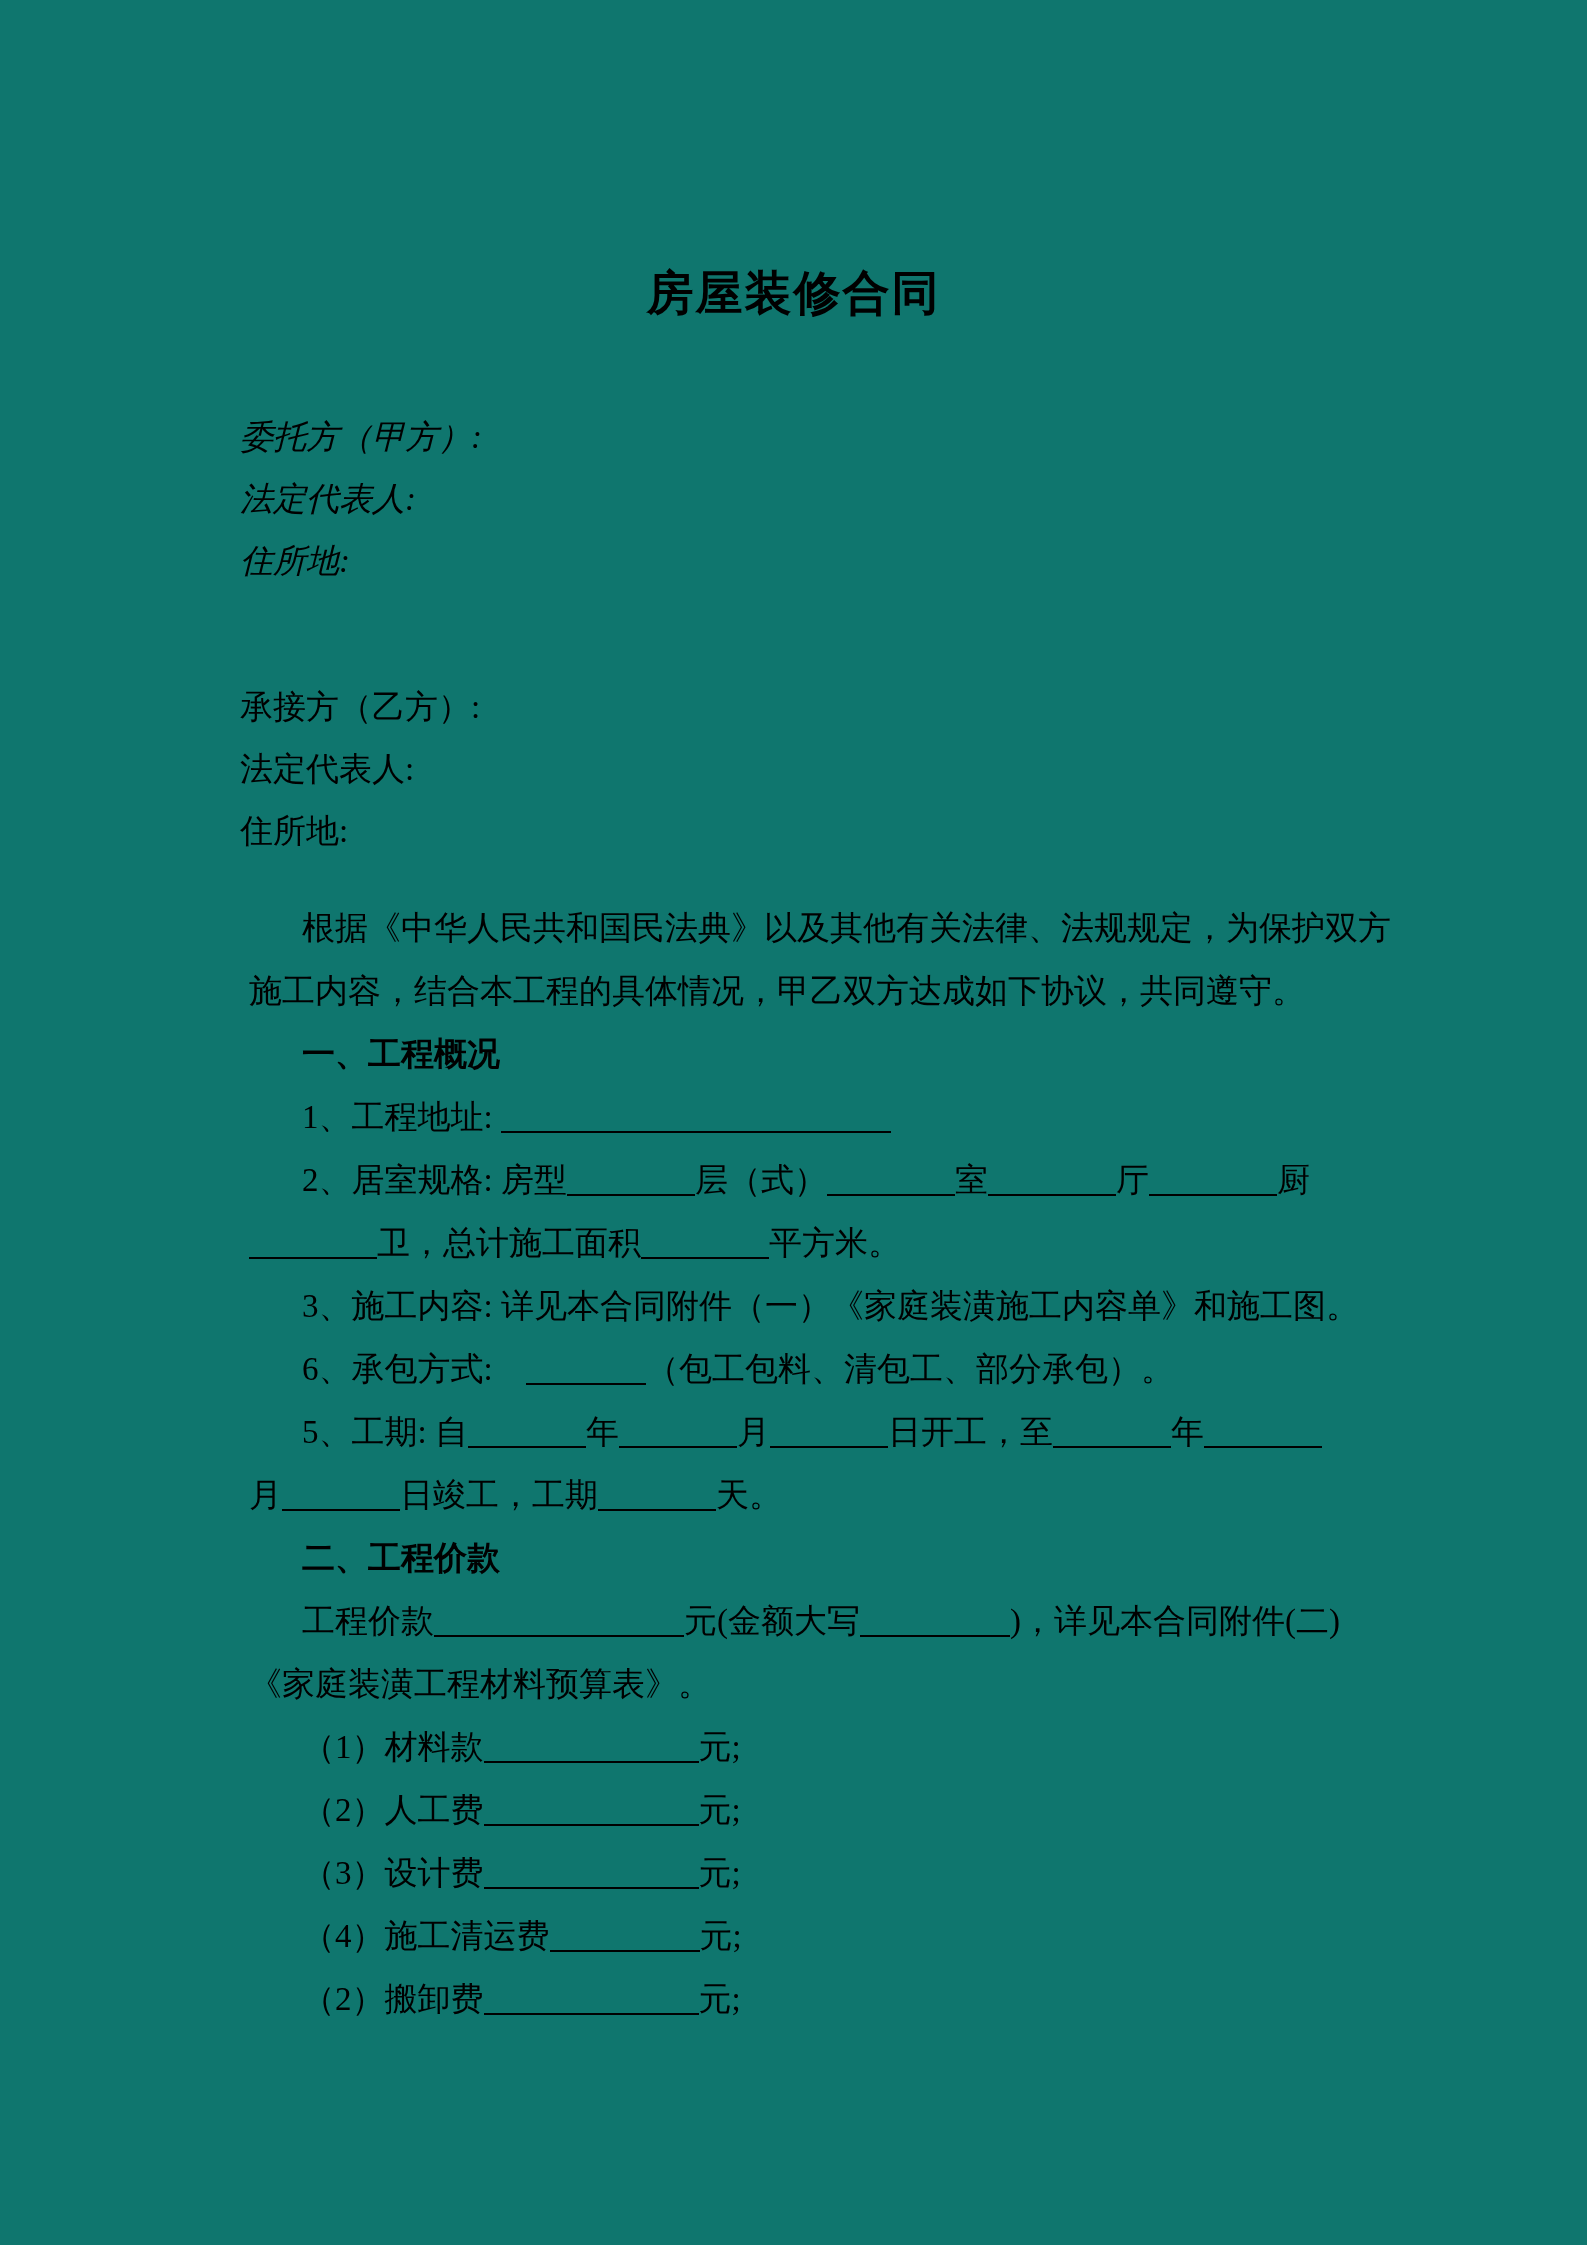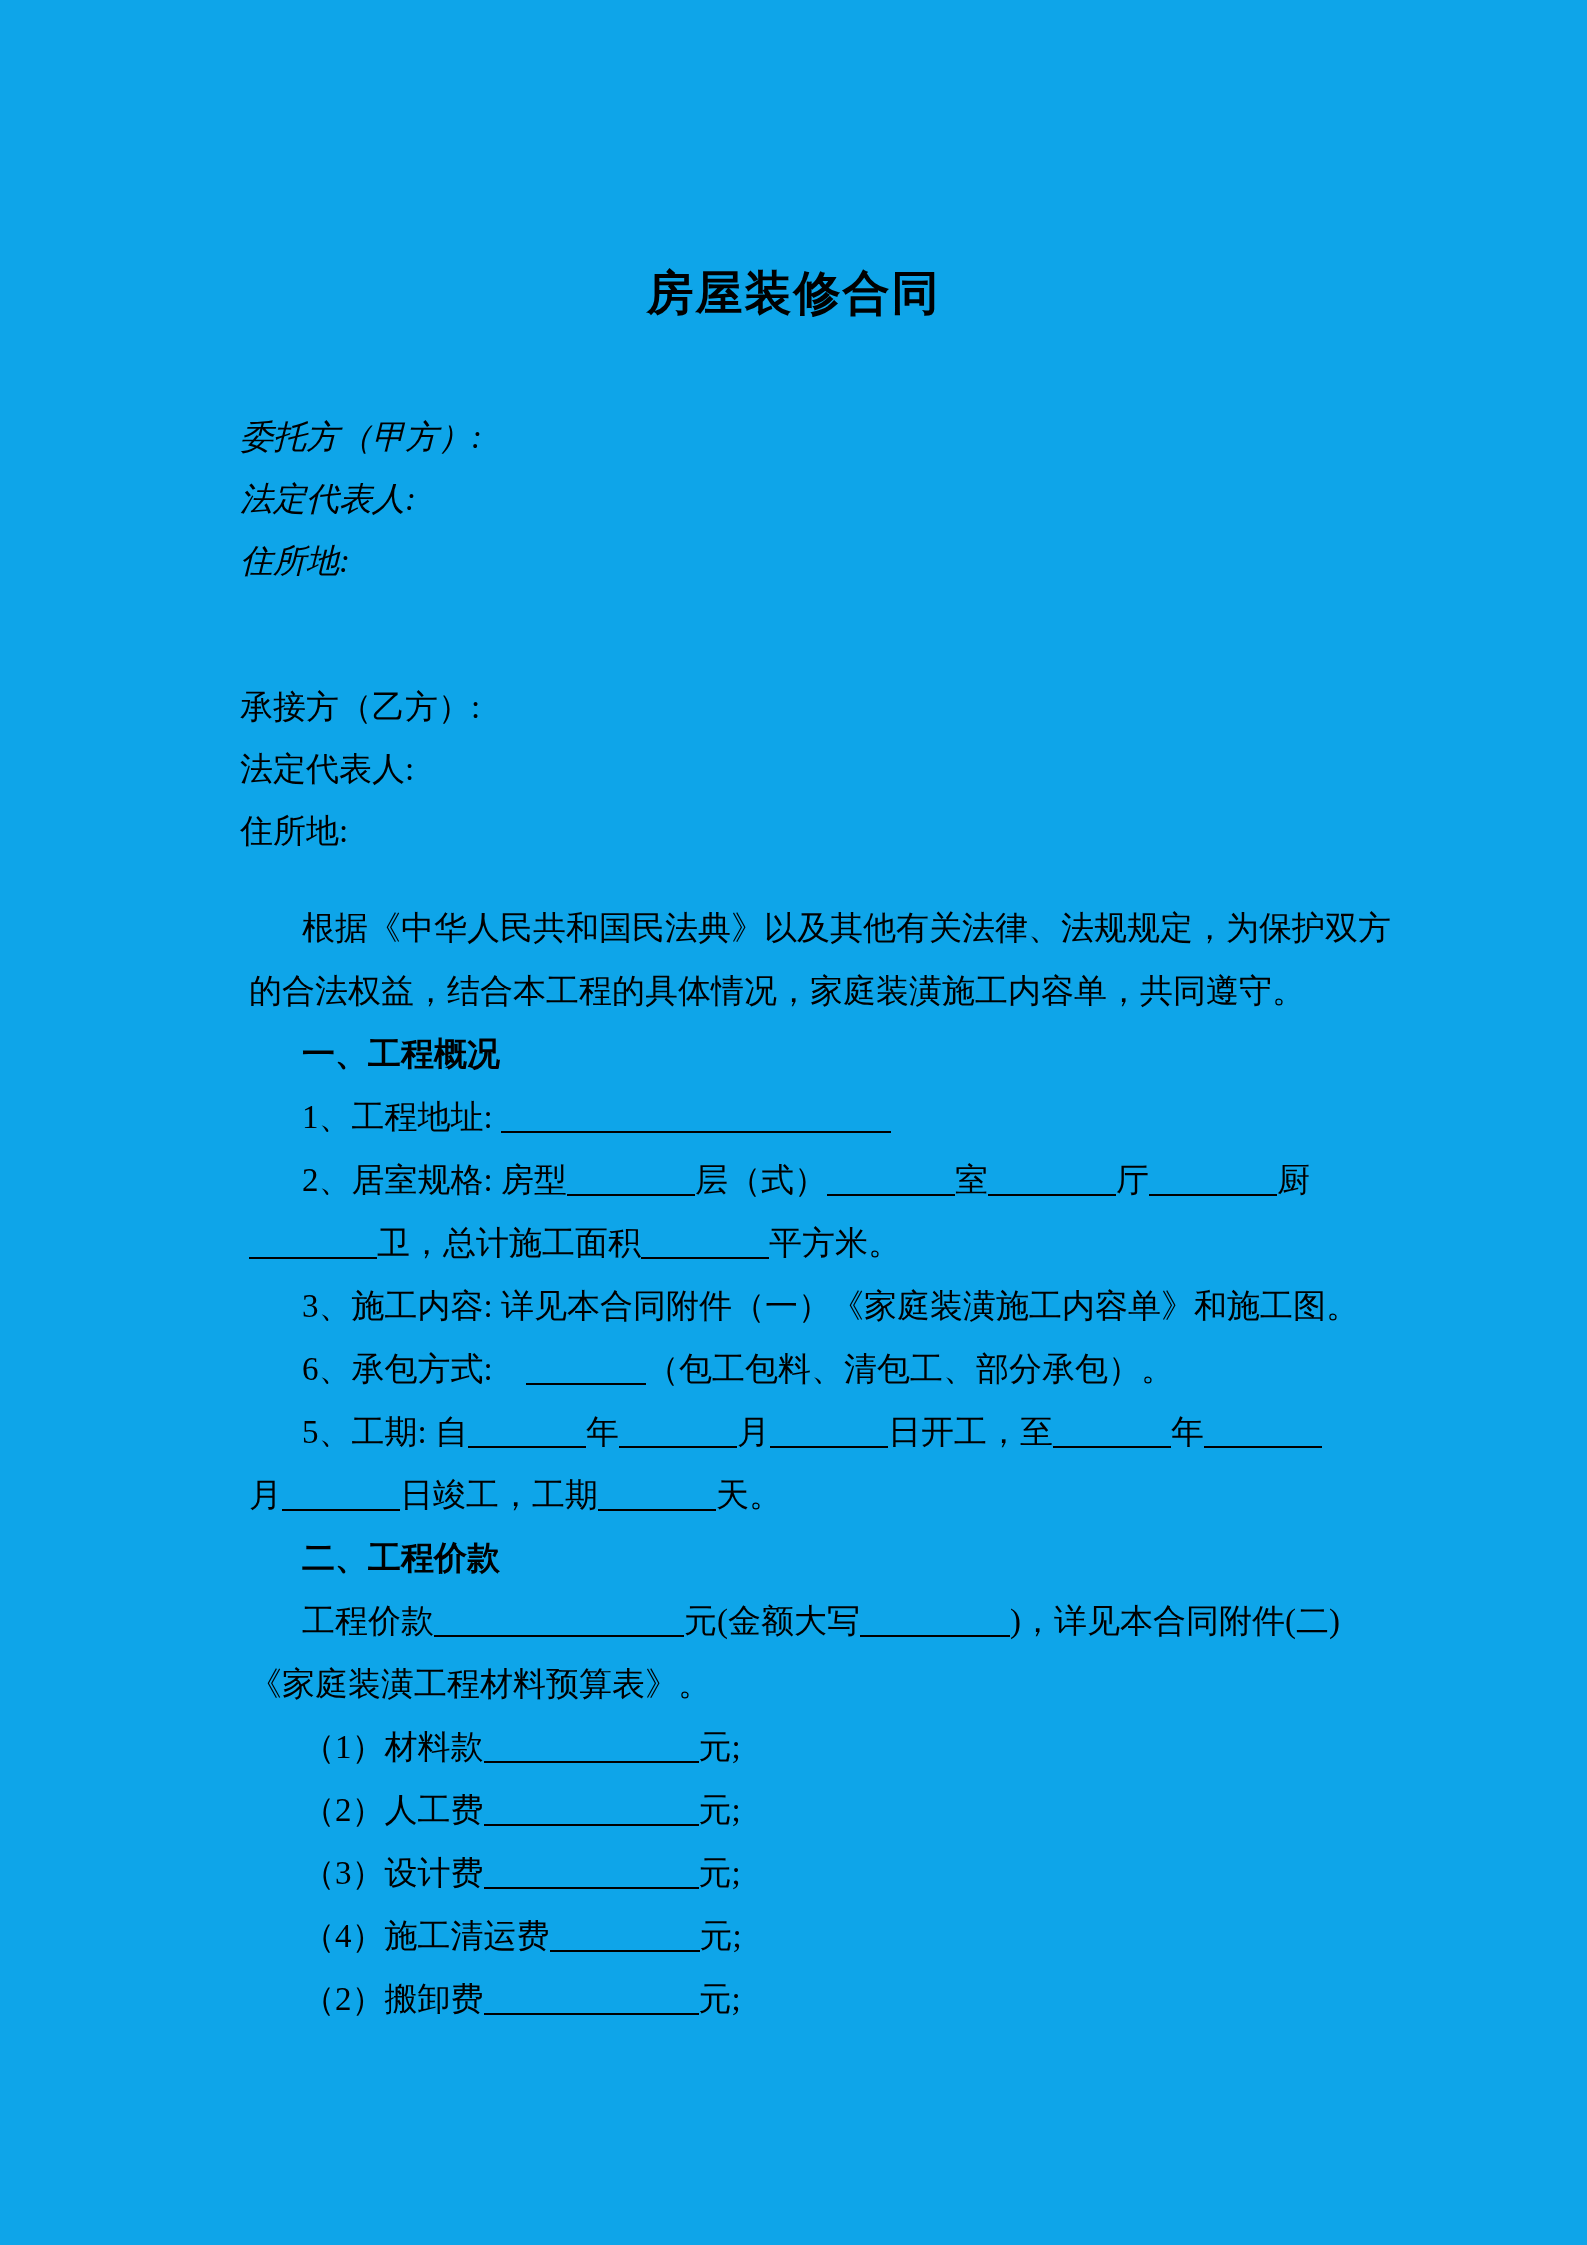--- a/index.html
+++ b/index.html
@@ -1,19 +1,19 @@
 <!DOCTYPE html>
 <html><head>
 <meta charset="utf-8">
 <style>
   html,body { margin:0; padding:0; background:#ffffff; }
   .page {
     position:relative;
     width:1587px; height:2245px;
-    background:#0ea5e9;
+    background:#0f766e;
     color:#000000;
     font-family:"Liberation Serif","DejaVu Serif",serif;
     overflow:hidden;
   }
   .doc-title {
     position:absolute; top:258px; left:0; width:100%;
     text-align:center;
     font-size:47px; font-weight:bold; line-height:70px;
     letter-spacing:2px;
   }
@@ -44,21 +44,21 @@
       <div class="line"><span>法定代表人:</span></div>
       <div class="line"><span>住所地:</span></div>
     </div>
   <div class="block" id="party-b">
       <div class="line"><span>承接方（乙方）:</span></div>
       <div class="line"><span>法定代表人:</span></div>
       <div class="line"><span>住所地:</span></div>
     </div>
   <div class="block" id="main">
       <div class="line indent"><span>根据《中华人民共和国民法典》以及其他有关法律、法规规定，为保护双方</span></div>
-      <div class="line"><span>的合法权益，结合本工程的具体情况，家庭装潢施工内容单，共同遵守。</span></div>
+      <div class="line"><span>施工内容，结合本工程的具体情况，甲乙双方达成如下协议，共同遵守。</span></div>
       <div class="line indent bold"><span>一、工程概况</span></div>
       <div class="line indent"><span>1、工程地址: </span><span class="u" style="width: 390px;"></span></div>
       <div class="line indent"><span>2、居室规格: 房型</span><span class="u" style="width: 128px;"></span><span>层（式）</span><span class="u" style="width: 128px;"></span><span>室</span><span class="u" style="width: 128px;"></span><span>厅</span><span class="u" style="width: 128px;"></span><span>厨</span></div>
       <div class="line"><span class="u" style="width: 128px;"></span><span>卫，总计施工面积</span><span class="u" style="width: 128px;"></span><span>平方米。</span></div>
       <div class="line indent"><span>3、施工内容: 详见本合同附件（一）《家庭装潢施工内容单》和施工图。</span></div>
       <div class="line indent"><span>6、承包方式: </span><span class="sp" style="width: 25px;"></span><span class="u" style="width: 120px;"></span><span>（包工包料、清包工、部分承包）。</span></div>
       <div class="line indent"><span>5、工期: 自</span><span class="u" style="width: 118px;"></span><span>年</span><span class="u" style="width: 118px;"></span><span>月</span><span class="u" style="width: 118px;"></span><span>日开工，至</span><span class="u" style="width: 118px;"></span><span>年</span><span class="u" style="width: 118px;"></span></div>
       <div class="line"><span>月</span><span class="u" style="width: 118px;"></span><span>日竣工，工期</span><span class="u" style="width: 118px;"></span><span>天。</span></div>
       <div class="line indent bold"><span>二、工程价款</span></div>
       <div class="line indent"><span>工程价款</span><span class="u" style="width: 250px;"></span><span>元(金额大写</span><span class="u" style="width: 150px;"></span><span>)，详见本合同附件(二)</span></div>

